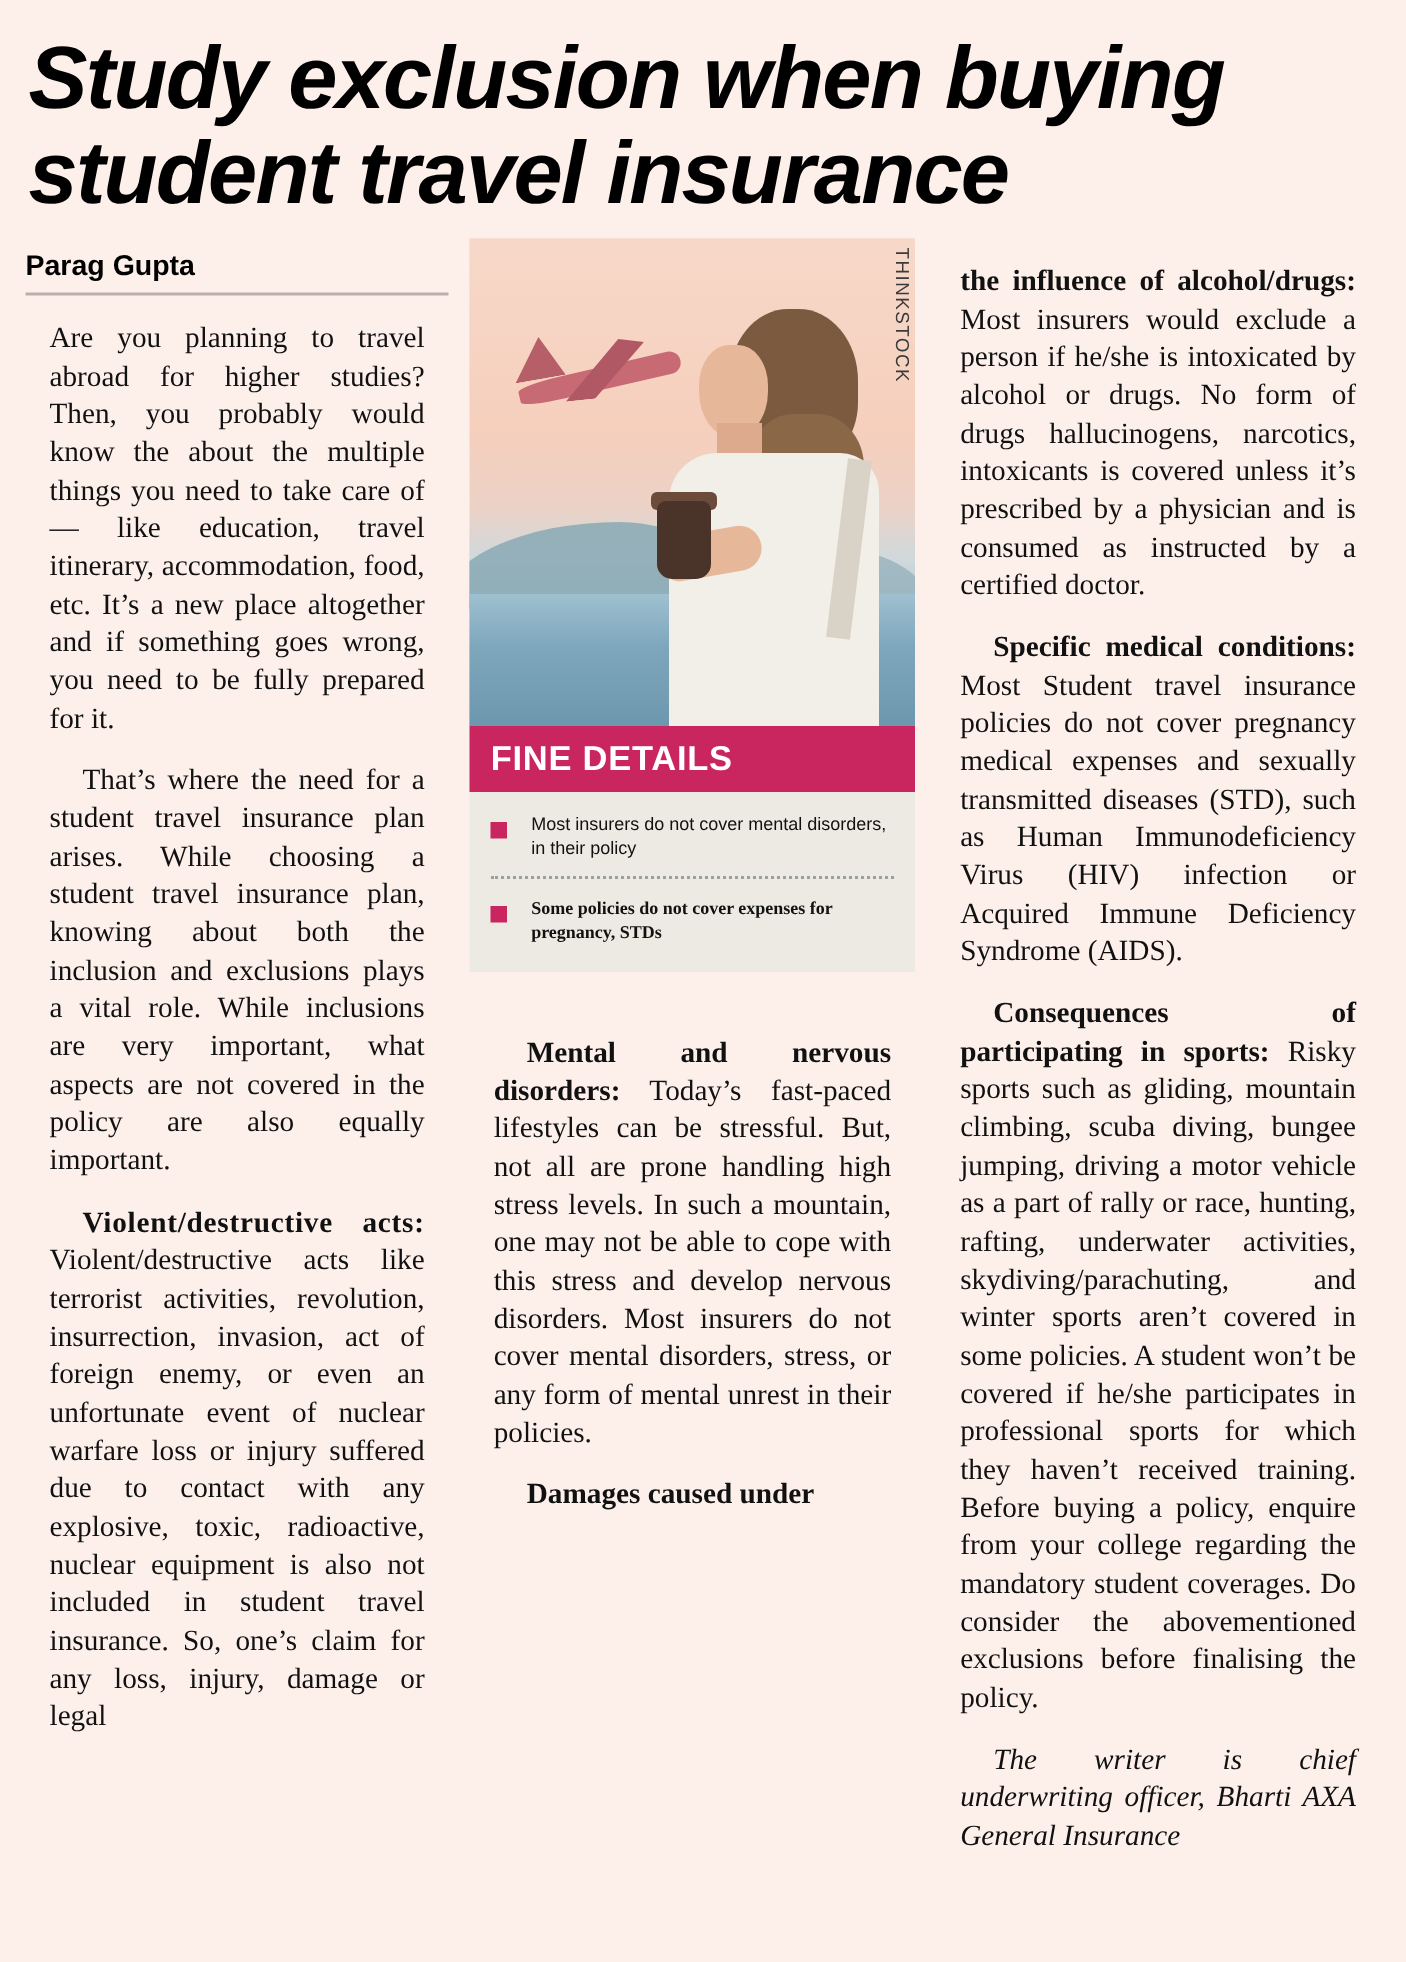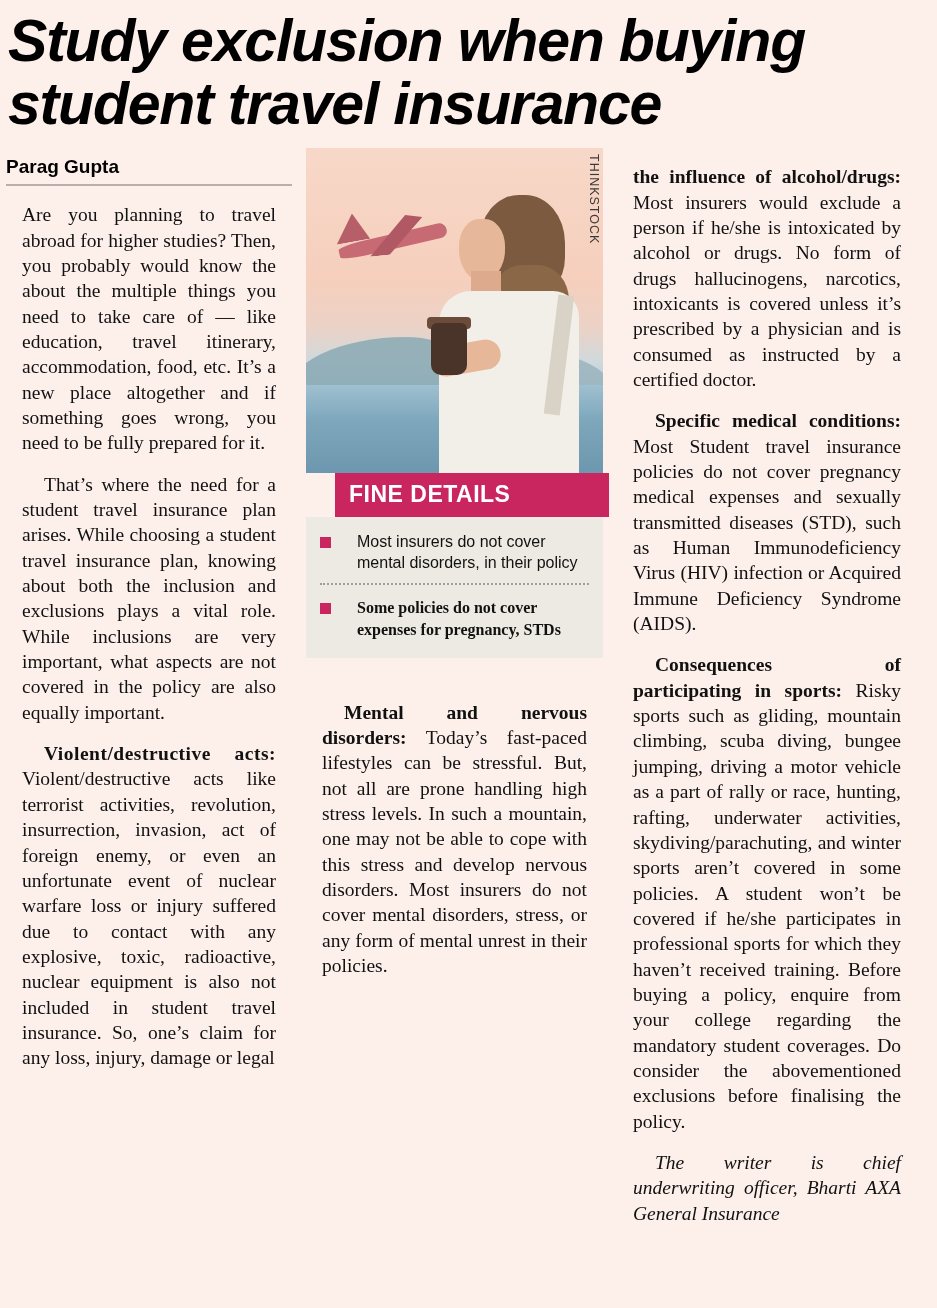--- a/index.html
+++ b/index.html
@@ -11,21 +11,21 @@
     height: 1308px;
     background: #fdf0eb;
     font-family: "Liberation Serif", serif;
     color: #111;
     overflow: hidden;
   }
   .page {
     position: relative;
     width: 937px;
     height: 1308px;
-    padding: 0;
+    padding: 11px;
     box-sizing: border-box;
   }
   .headline {
     font-family: "Liberation Sans", sans-serif;
     font-weight: bold;
     font-style: italic;
     font-size: 59px;
     line-height: 1.07;
     letter-spacing: -1.2px;
     color: #000;
@@ -172,35 +172,34 @@
     text-orientation: mixed;
   }
   .fine-header {
     background: #c9255e;
     color: #fff;
     font-family: "Liberation Sans", sans-serif;
     font-weight: bold;
     font-size: 23px;
     letter-spacing: 0.5px;
     padding: 8px 14px 9px 14px;
-    width: 274px;
-    box-sizing: border-box;
-    margin-left: 29px;
+    width: 297px;
+    box-sizing: border-box;
   }
   .fine-box {
     background: #eceae2;
     width: 297px;
     box-sizing: border-box;
     padding: 14px 14px 18px 14px;
   }
   .fine-item {
     display: flex;
-    gap: 26px;
-    font-family: "Liberation Sans", sans-serif;
-    font-size: 16px;
+    gap: 16px;
+    font-family: "Liberation Sans", sans-serif;
+    font-size: 12px;
     line-height: 1.32;
     color: #111;
   }
   .fine-item .bullet {
     width: 11px; height: 11px; background: #c9255e;
     flex: 0 0 11px; margin-top: 6px;
   }
   .fine-sep {
     border: 0;
     border-top: 2px dotted #9aa09a;
@@ -261,20 +260,21 @@
         <hr class="fine-sep">
         <div class="fine-item bold">
           <span class="bullet"></span>
           <span>Some policies do not cover expenses for pregnancy, STDs</span>
         </div>
       </div>
 
       <div class="midgap"></div>
 
       <p class="body indent"><b class="lead">Mental and nervous disorders:</b><span> Today’s fast-paced lifestyles can be stressful. But, not all are prone handling high stress levels.  In such a mountain, one may not be able to cope with this stress and develop nervous disorders. Most insurers do not cover mental disorders, stress, or any form of mental unrest in their policies.</span></p>
+      <p class="body indent"><b class="lead">Damages caused under</b></p>
     </div>
 
     <div class="col col-right">
       <p class="body"><b class="lead">the influence of alcohol/drugs:</b><span> Most insurers would exclude a person if he/she is intoxicated by alcohol or drugs. No form of drugs hallucinogens, narcotics, intoxicants is covered unless it’s prescribed by a physician and is consumed as instructed by a certified doctor.</span></p>
       <p class="body indent"><b class="lead">Specific medical conditions:</b><span> Most Student travel insurance policies do not cover pregnancy medical expenses and sexually transmitted diseases (STD), such as Human Immunodeficiency Virus (HIV) infection or Acquired Immune Deficiency Syndrome (AIDS).</span></p>
       <p class="body indent"><b class="lead">Consequences of participating in sports:</b><span> Risky sports such as gliding, mountain climbing, scuba diving, bungee jumping, driving a motor vehicle as a part of rally or race, hunting, rafting, underwater activities, skydiving/parachuting, and winter sports aren’t covered in some policies. A student won’t be covered if he/she participates in professional sports for which they haven’t received training. Before buying a policy, enquire from your college regarding the mandatory student coverages. Do consider the abovementioned exclusions before finalising the policy.</span></p>
       <p class="body italic-sign">The writer is chief underwriting officer, Bharti AXA General Insurance</p>
     </div>
 
   </div>

